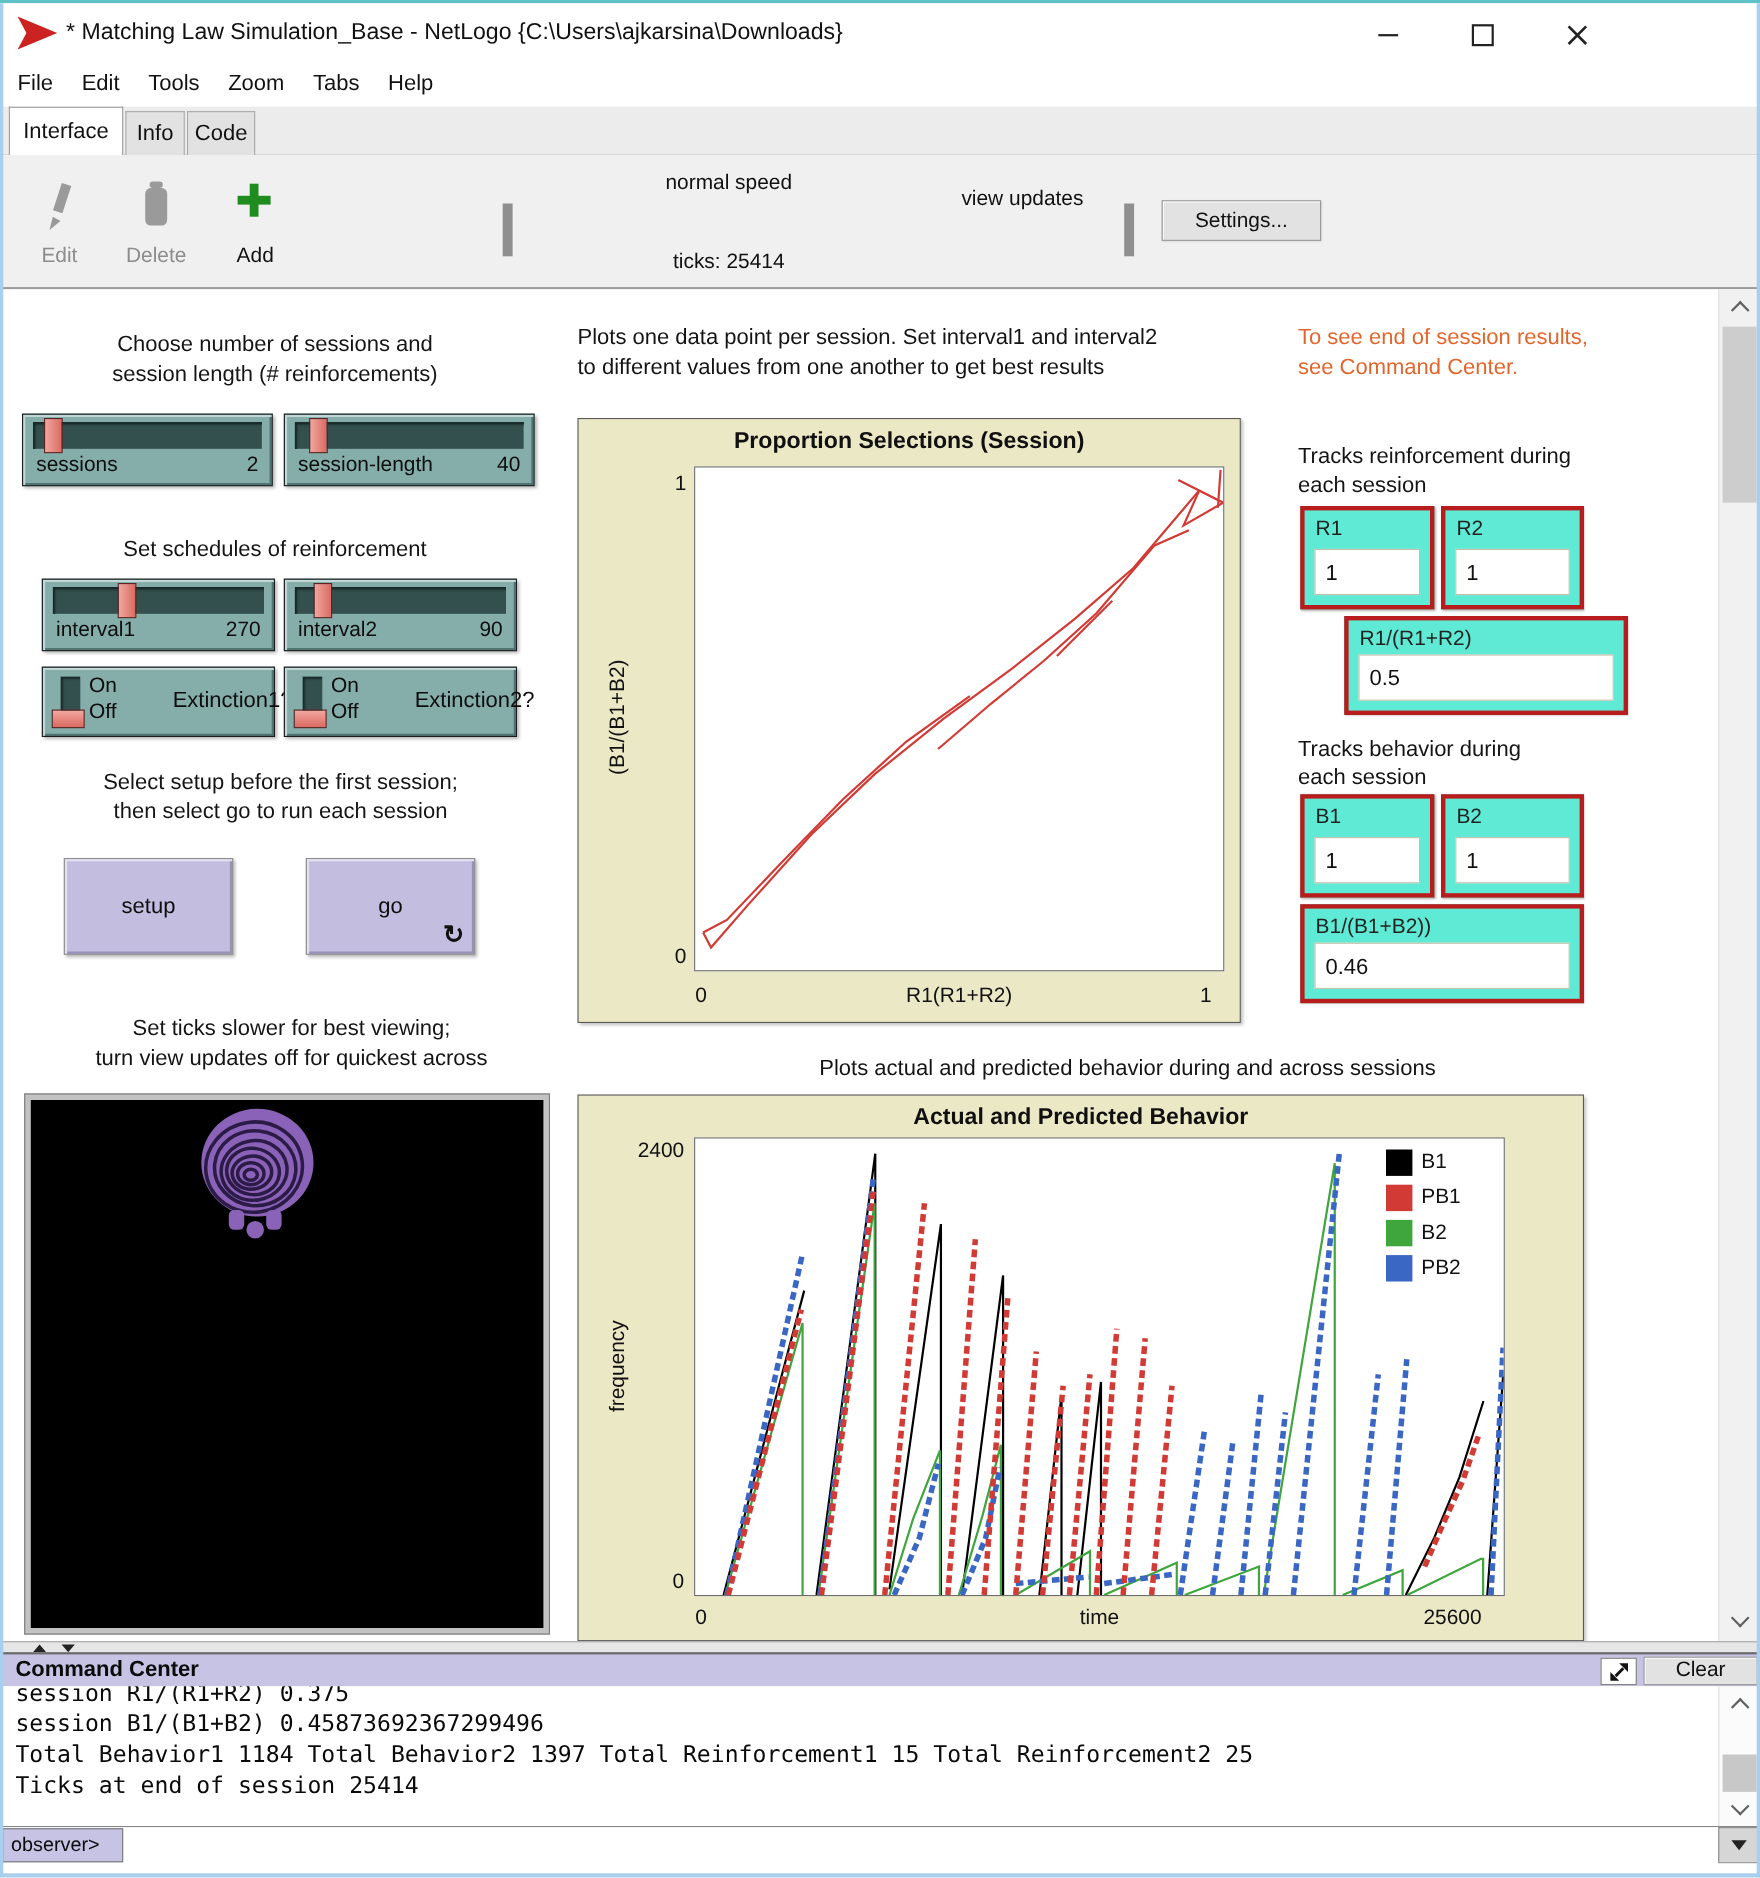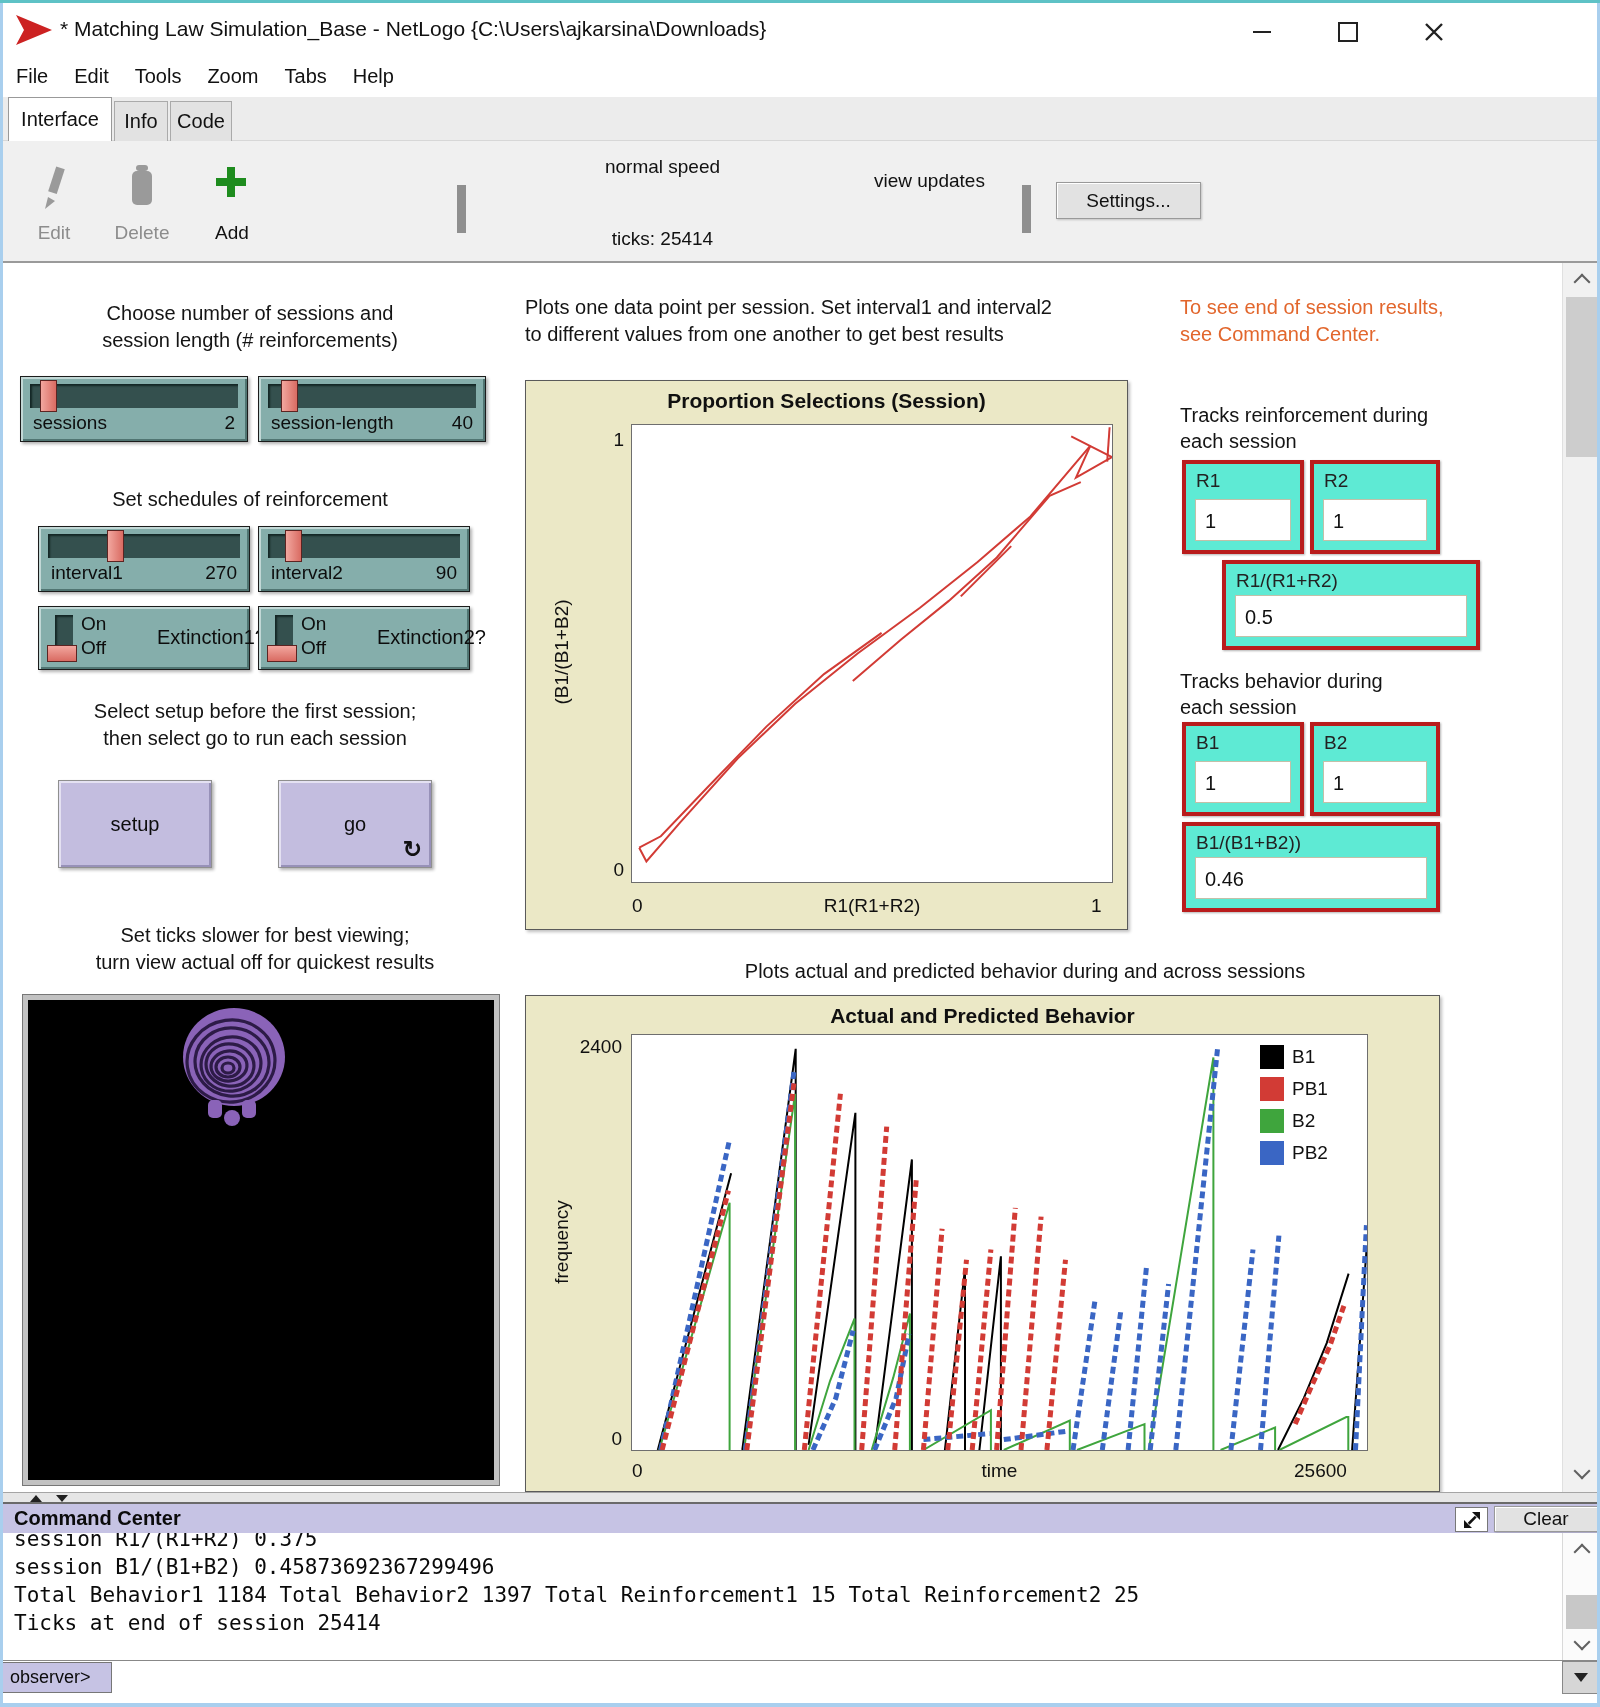--- a/index.html
+++ b/index.html
@@ -232,21 +232,21 @@
 
     <div class="nl-button" style="left:278px;top:517px;width:154px;height:88px;">
       <span>go</span>
       <span class="forever">↻</span>
     </div>
     <div class="nl-button" style="left:58px;top:517px;width:154px;height:88px;">
       <span>setup</span>
     </div>
 
     <div class="note" style="left:30px;top:659px;width:470px;text-align:center;">Set ticks slower for best viewing;
-turn view actual off for quickest results</div>
+turn view updates off for quickest across</div>
 
     <div class="view">
       <div class="world">
         <svg class="abs" style="left:150px;top:4px;" width="112" height="128" viewBox="0 0 112 128">
           <ellipse cx="56" cy="53" rx="51" ry="49" fill="#8a63b8"></ellipse>
           <g fill="none" stroke="#2d1b47" stroke-width="3.2">
             <ellipse cx="53" cy="57" rx="44" ry="41" transform="rotate(-8 53 57)"></ellipse>
             <ellipse cx="54" cy="58" rx="37" ry="34" transform="rotate(6 54 58)"></ellipse>
             <ellipse cx="53" cy="60" rx="30" ry="27" transform="rotate(-10 53 60)"></ellipse>
             <ellipse cx="52" cy="61" rx="24" ry="21" transform="rotate(8 52 61)"></ellipse>

